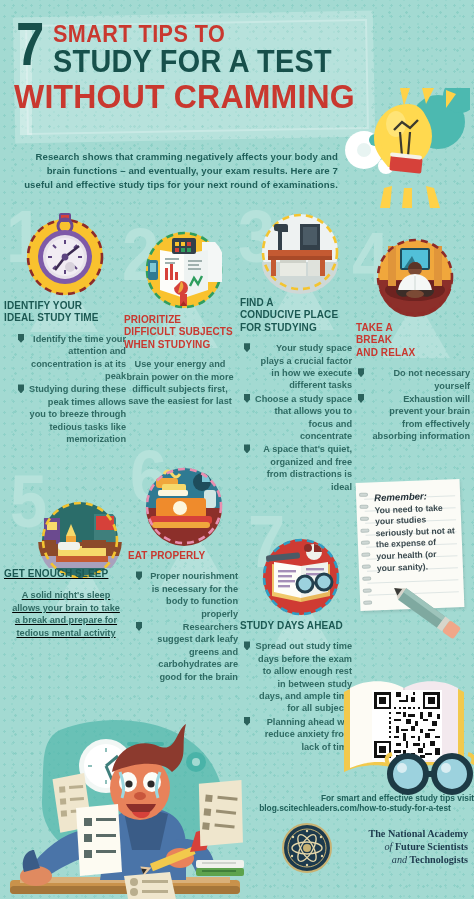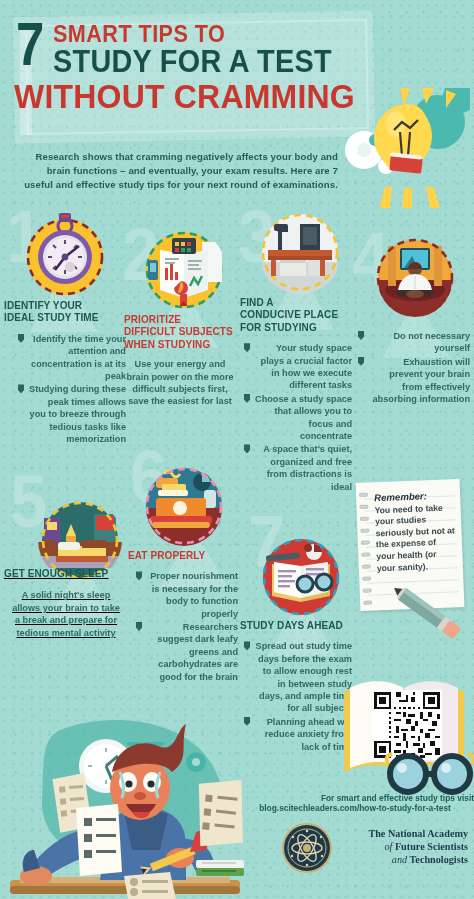--- a/index.html
+++ b/index.html
@@ -295,20 +295,23 @@
     <circle cx="41" cy="33" r="7" fill="#7b4a35"></circle>
     <path d="M34 33 a7 7 0 0 1 14 0 Z" fill="#5b3426"></path>
     <path d="M41 38 C30 38 24 48 24 56 L58 56 C58 48 52 38 41 38 Z" fill="#f4f7f6"></path>
     <path d="M41 40 L41 54" stroke="#dce3e1" stroke-width="1.6"></path>
     <path d="M22 54 C22 60 28 62 34 60 L48 60 C54 62 60 60 60 54 Z" fill="#3b2d28"></path>
     <ellipse cx="41" cy="58" rx="9" ry="4" fill="#7b4a35"></ellipse>
     <circle cx="41" cy="41" r="37" fill="none" stroke="#8e2b28" stroke-width="2.6" stroke-dasharray="7 5"></circle>
   </svg>
 </div>
 <div class="tip" style="left:356px;top:322px;width:114px;">
+  <div class="tip-h h-red"><span style="white-space:pre-line">TAKE A
+BREAK
+AND RELAX</span></div>
   <ul class="bl tip-b" style="margin-top:8px;margin-left:2px;">
     <li><span class="bu"></span><span>Do not necessary yourself</span></li>
     <li><span class="bu"></span><span>Exhaustion will prevent your brain from effectively absorbing information</span></li>
   </ul>
 </div>
 
 <div class="ghost" style="left:10px;top:465px;">5</div>
 <div class="beam" style="left:48px;top:560px;"></div>
 <div class="icon-circ" style="left:38px;top:498px;width:84px;height:84px;">
   <svg width="84" height="84" viewBox="0 0 84 84">

